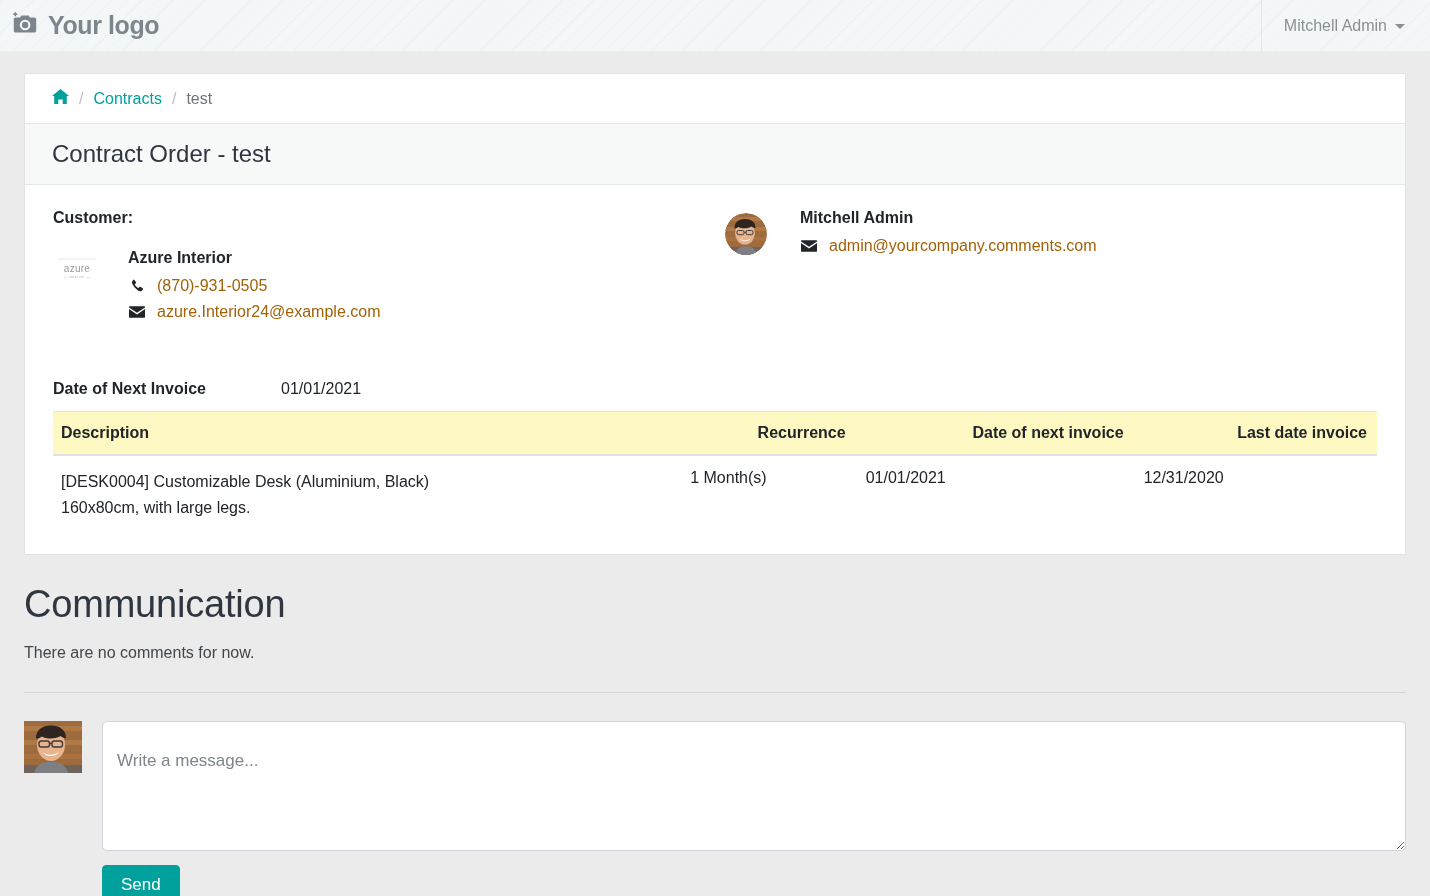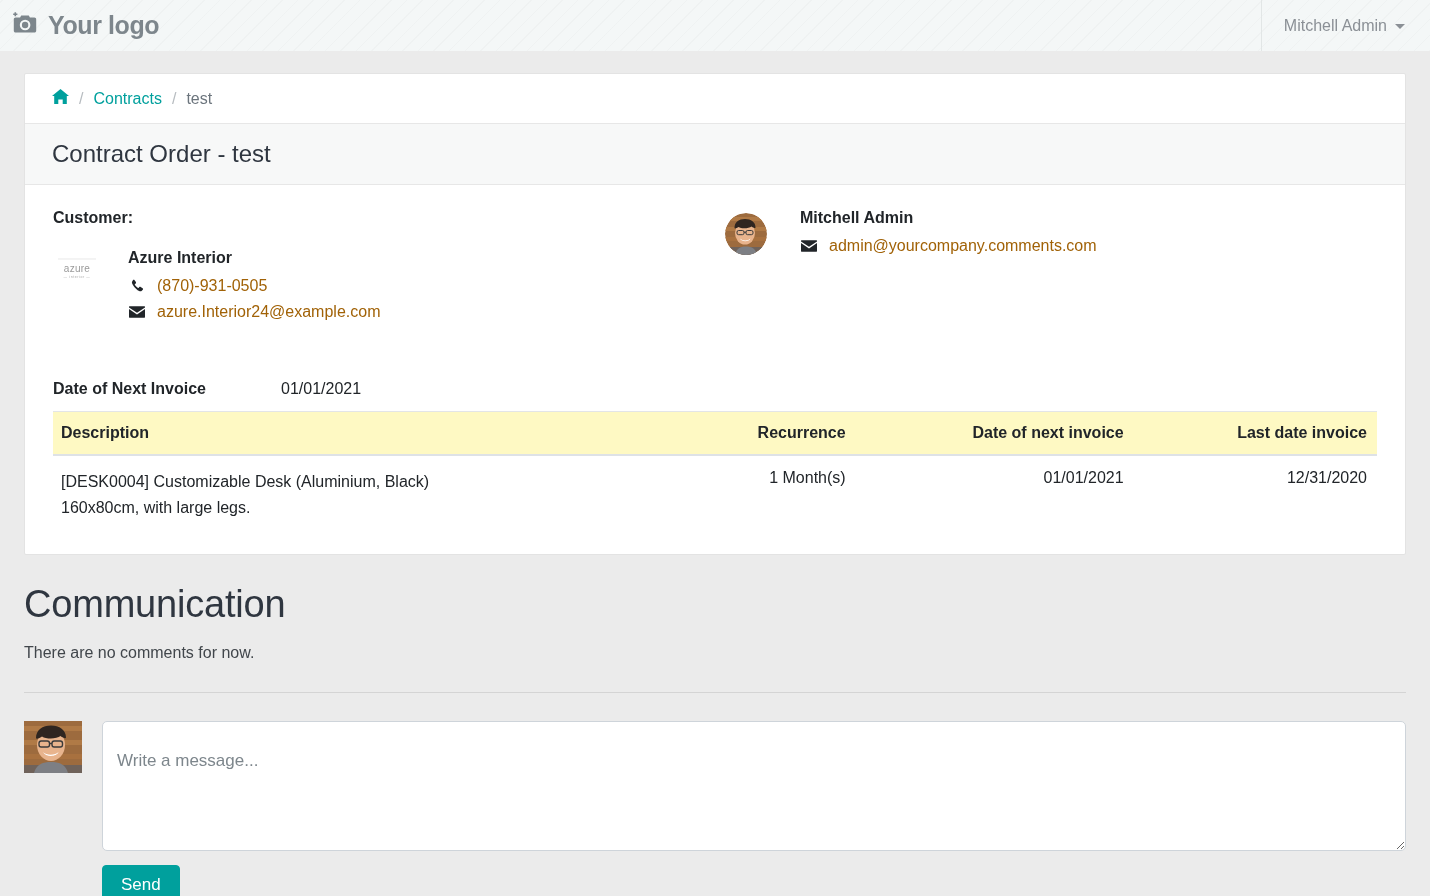--- a/index.html
+++ b/index.html
@@ -179,21 +179,20 @@
     font-weight: bold;
     padding: 12px 10px;
     border-top: 1px solid #e3e5e7;
     border-bottom: 2px solid #dee2e6;
     text-align: right;
     white-space: nowrap;
   }
   table.lines thead th.col-desc { text-align: left; padding-left: 8px; }
   table.lines tbody td {
     padding: 13px 10px;
-    text-align: right;
     vertical-align: top;
     border-bottom: 0;
   }
   table.lines tbody td.col-desc {
     text-align: left;
     padding-left: 8px;
     line-height: 26px;
   }
   .desc-line2 { display: block; }
 

